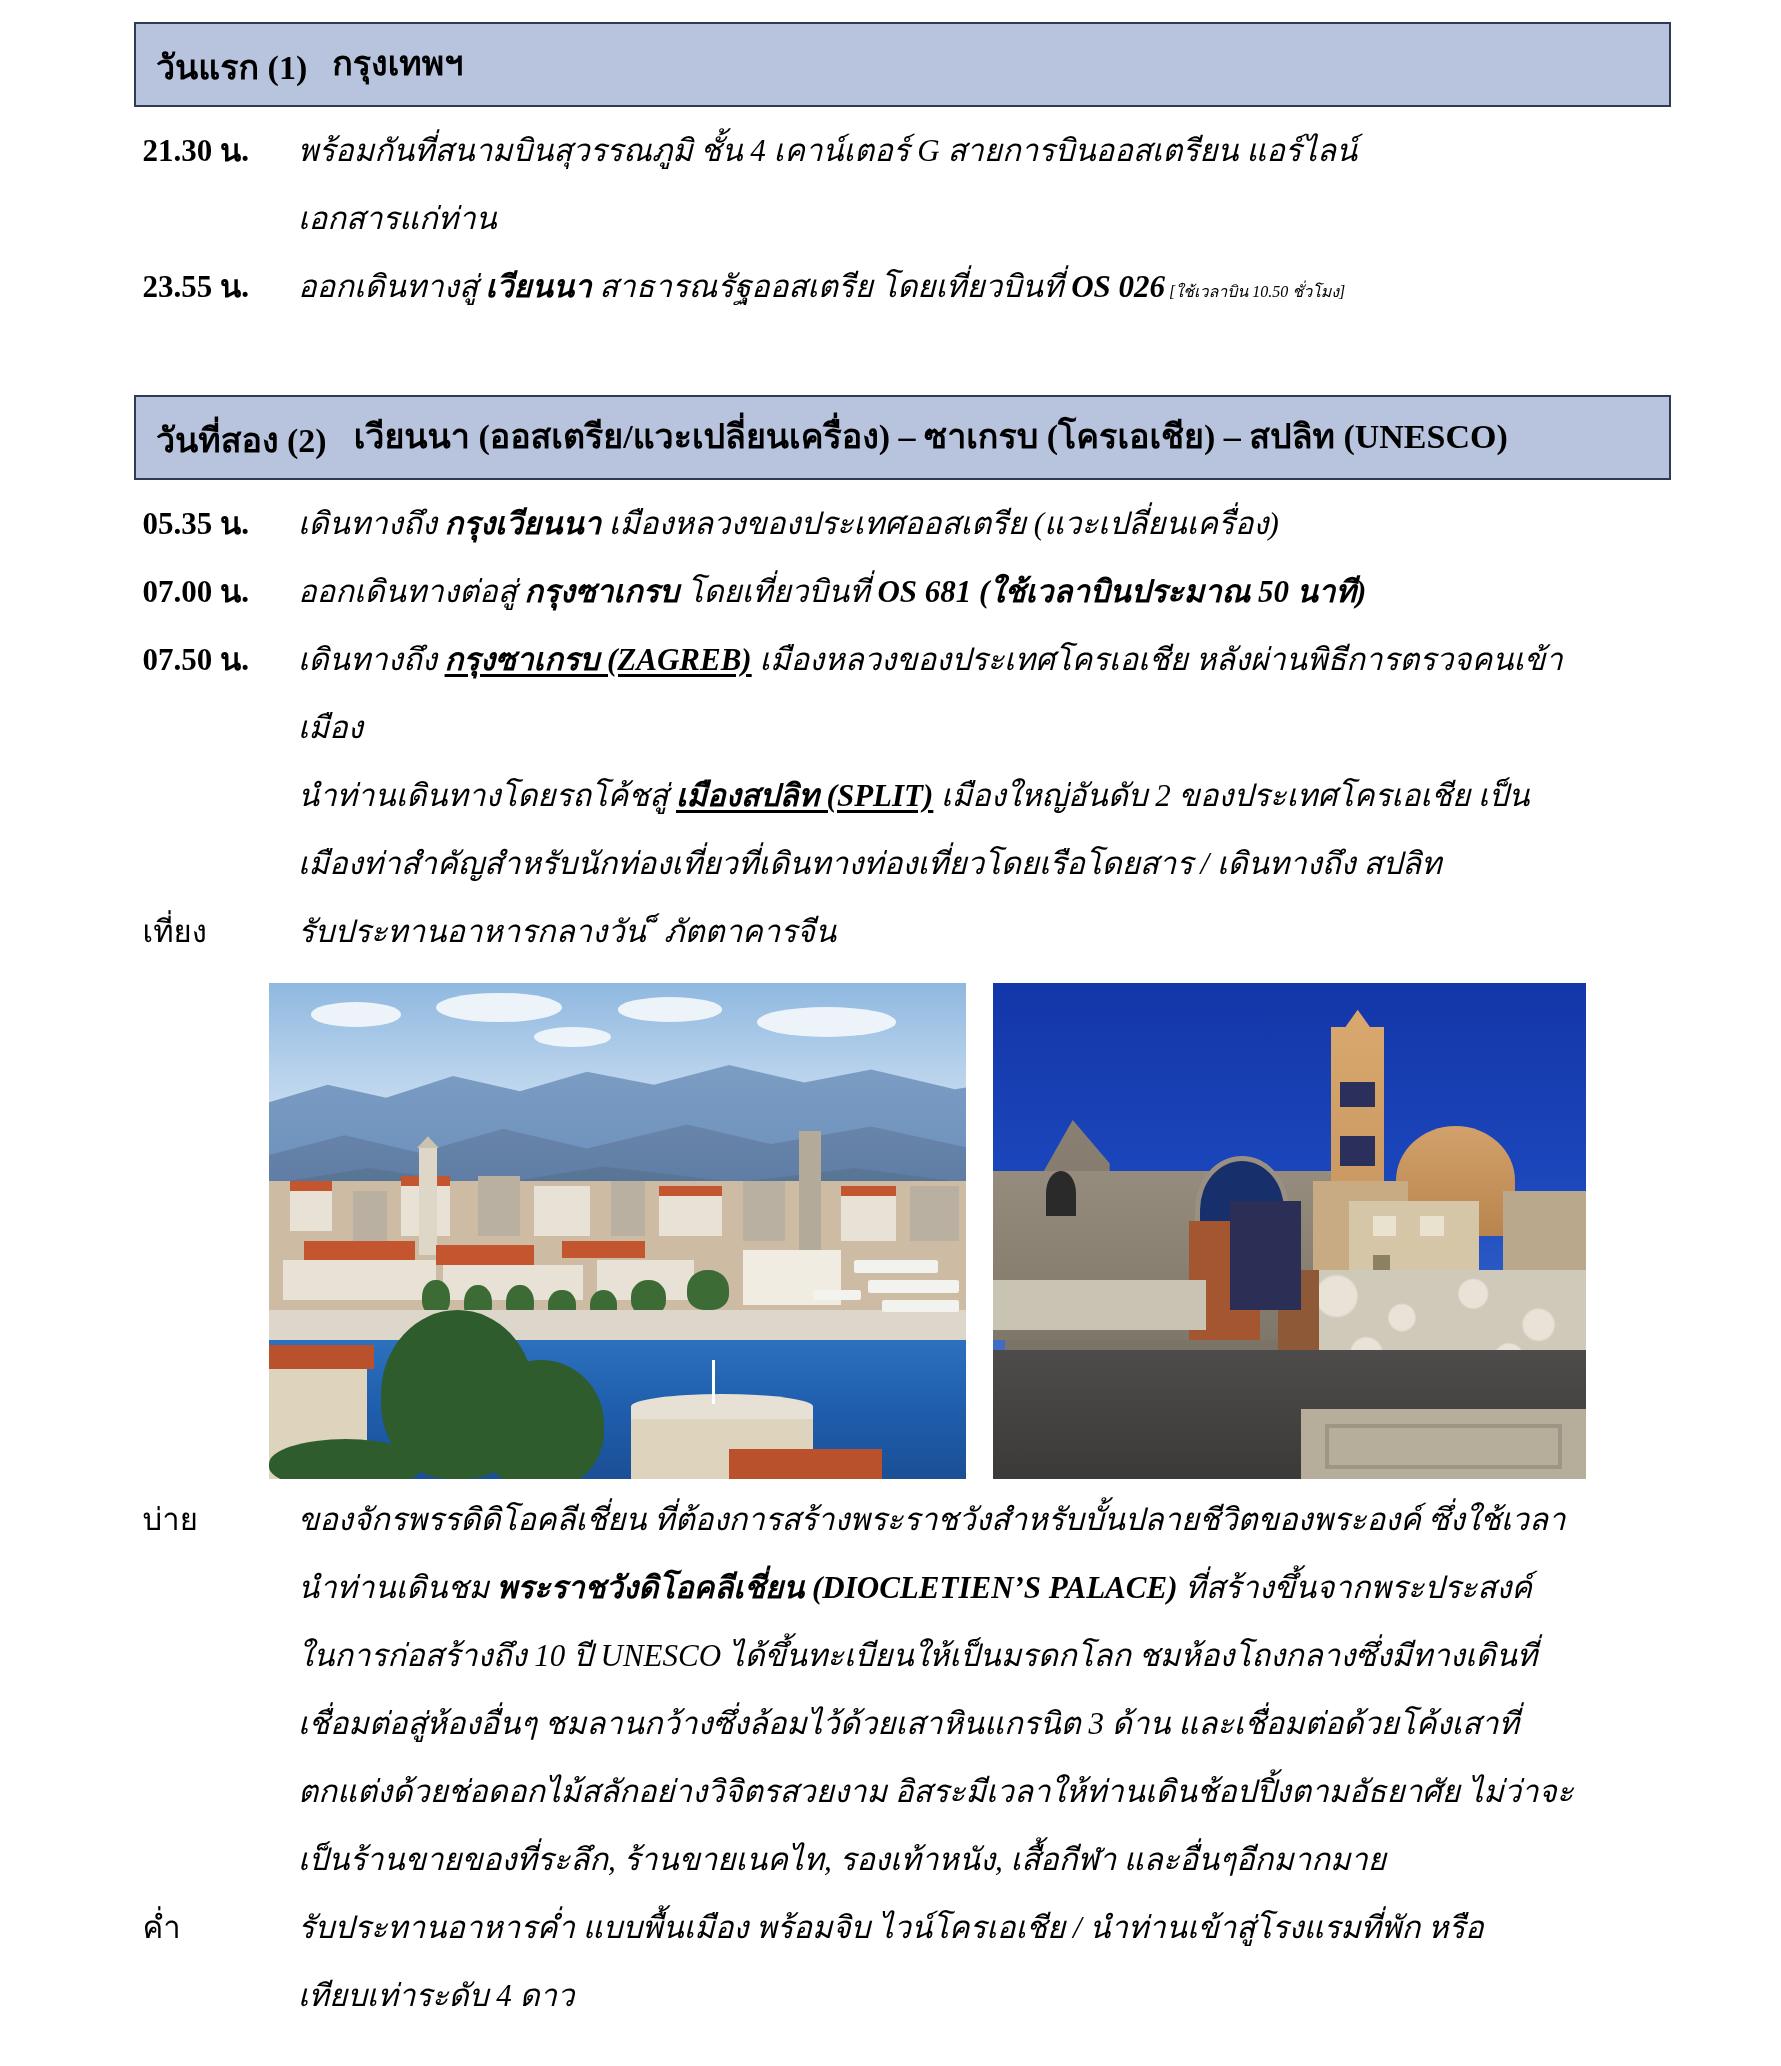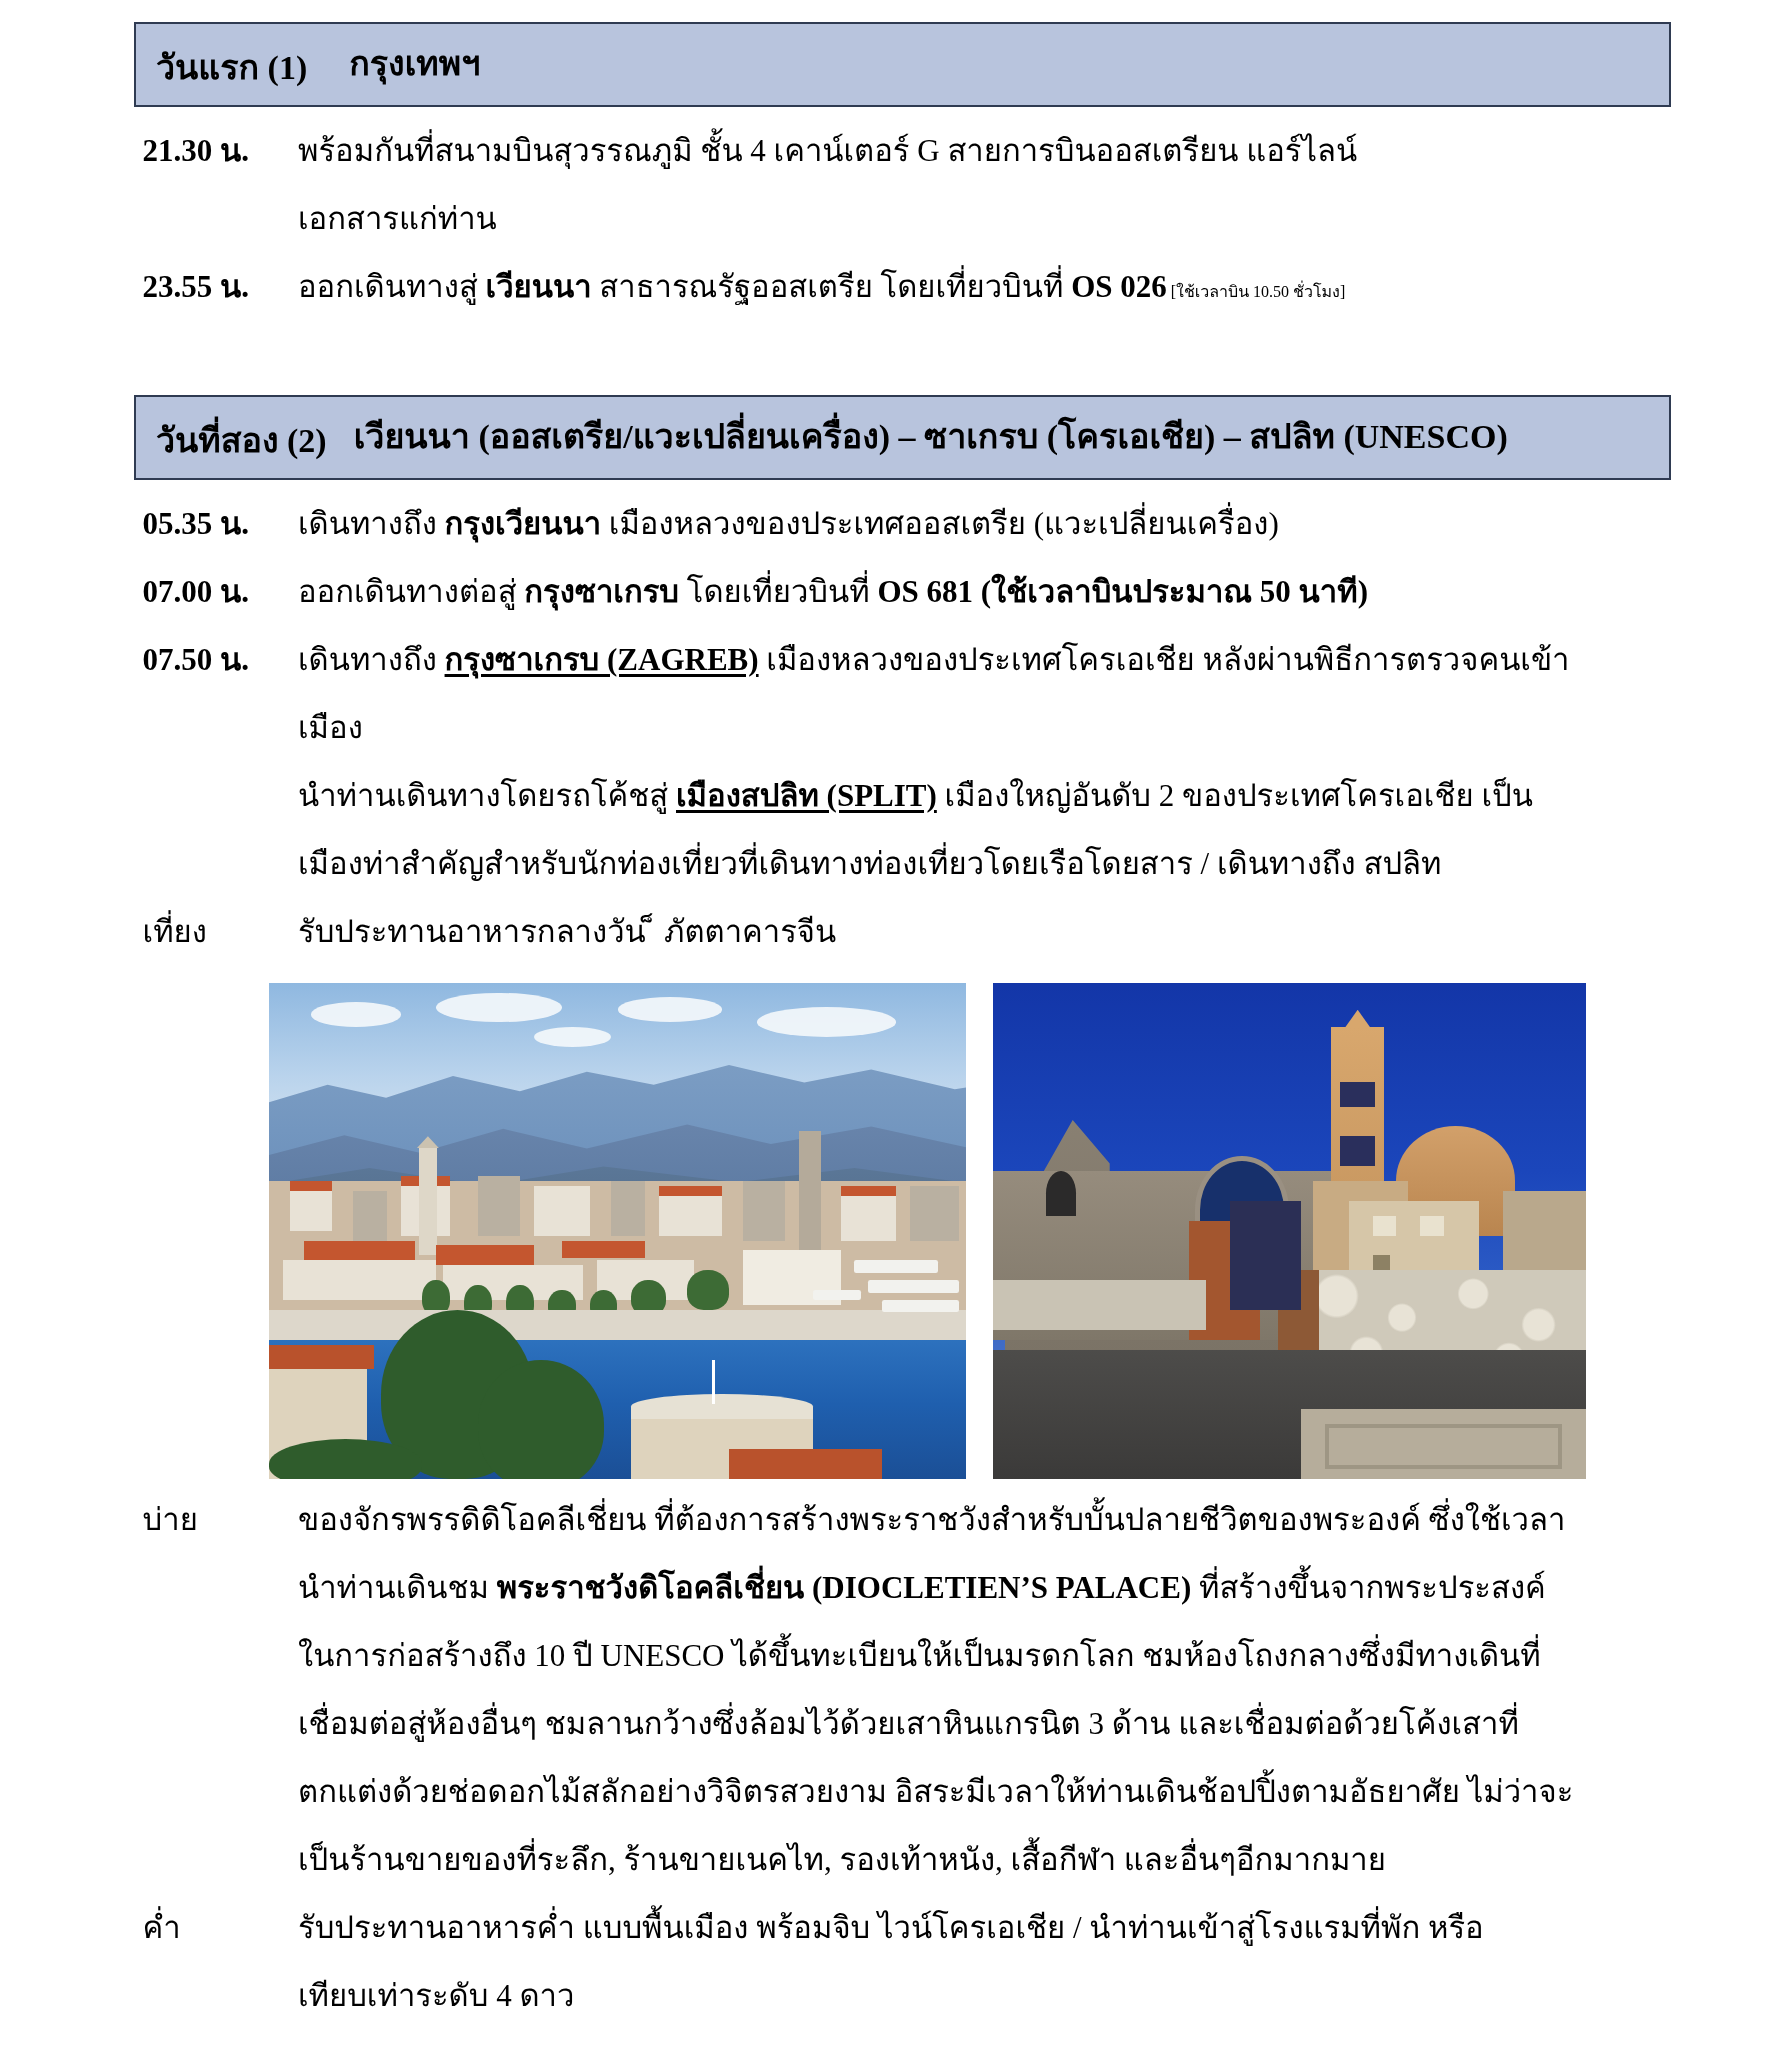--- a/index.html
+++ b/index.html
@@ -48,21 +48,21 @@
     letter-spacing: 0px;
     margin-top: 8px;
   }
   .day-header .day-title {
     font-weight: bold;
     font-size: 34px;
     line-height: 1;
     white-space: nowrap;
     margin-left: 27px;
   }
-  .day-header.day1 .day-title { margin-left: 42px; }
+  .day-header.day1 .day-title { margin-left: 25px; }
 
   
   .row {
     display: flex;
     align-items: flex-start;
     width: 100%;
   }
   .time-col {
     width: 164px;
     flex: 0 0 164px;
@@ -78,20 +78,21 @@
   }
   .desc-col {
     flex: 1 1 auto;
     font-size: 31px;
     line-height: 68px;
   }
   .desc-line {
     font-size: 31px;
     line-height: 68px;
     white-space: nowrap;
+    font-style: italic;
   }
   .b { font-weight: bold; }
   .bu { font-weight: bold; text-decoration: underline; text-underline-offset: 4.3px; }
   .small { font-size: 16px; }
 
   .gap-block { height: 69px; }
 
   
   .images {
     display: flex;

